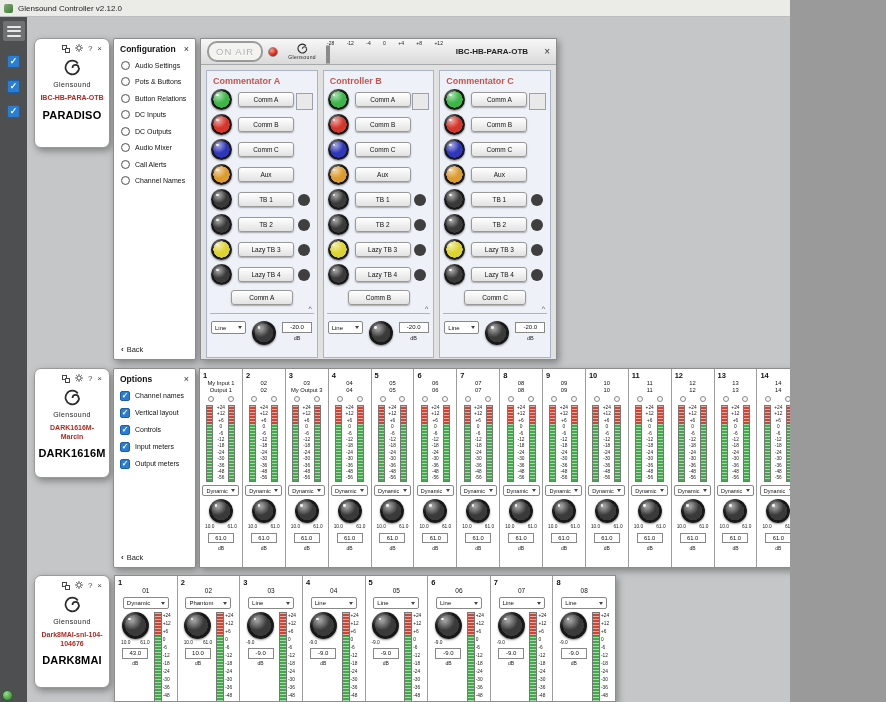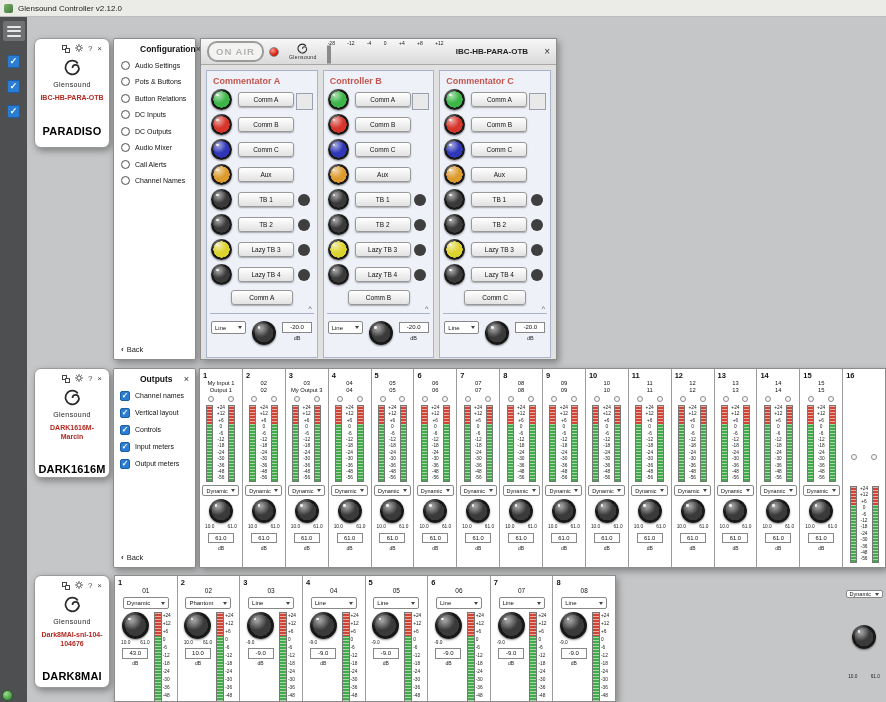--- a/index.html
+++ b/index.html
@@ -1,33 +1,33 @@
 <!DOCTYPE html>
 <html><head>
 <meta charset="utf-8">
 <style>
   *{box-sizing:border-box;margin:0;padding:0;}
   html,body{width:886px;height:702px;overflow:hidden;}
   body{font-family:"Liberation Sans",sans-serif;background:#9a9a9a;}
-  .app{position:relative;width:886px;height:702px;background:#c5c6c7;overflow:hidden;color:#111;}
+  .app{position:relative;width:790px;height:702px;background:#c5c6c7;overflow:hidden;color:#111;}
 
   
   .titlebar{position:absolute;left:0;top:0;width:886px;height:17px;background:#ebebe8;display:flex;align-items:center;gap:5px;padding-left:4px;font-size:8px;color:#222;border-bottom:1px solid #bdbdbd;}
   .app-icon{width:9px;height:9px;border-radius:2px;background:linear-gradient(135deg,#7fae6b,#3e7a3e);flex:none;}
 
   
   .sidebar{position:absolute;left:0;top:17px;width:27px;height:685px;background:#4d4f51;display:flex;flex-direction:column;align-items:center;}
   .hamburger{width:22px;height:20px;background:#6f7173;border-radius:2px;margin-top:4px;display:flex;flex-direction:column;justify-content:center;gap:2.5px;padding:0 4px;cursor:pointer;}
   .hamburger i{display:block;height:2px;background:#e8e8e8;border-radius:1px;}
   .side-cb{width:13px;height:13px;background:#2b7cd3;border:1px solid #1b5fa8;border-radius:2px;margin-top:12px;color:#fff;font-size:9px;line-height:11px;text-align:center;font-weight:bold;}
   .sidebar .side-cb:first-of-type{margin-top:14px;}
 
   
   .panel{position:absolute;background:#fff;border:1px solid #8d8d8d;border-radius:2px;box-shadow:2px 3px 7px rgba(0,0,0,.35);}
-  .panel-head{display:flex;justify-content:space-between;align-items:center;padding:5px 6px 3px;font-size:8.5px;font-weight:bold;color:#111;margin-left:20px;}
+  .panel-head{display:flex;justify-content:space-between;align-items:center;padding:5px 6px 3px;font-size:8.5px;font-weight:bold;color:#111;}
   .x-btn{font-size:9px;line-height:8px;color:#333;cursor:pointer;font-weight:normal;}
   .btn{display:inline-flex;align-items:center;justify-content:center;background:linear-gradient(#ffffff,#e2e2e2);border:1px solid #999;border-radius:3px;font-size:6.5px;color:#111;box-shadow:0 1px 1.5px rgba(0,0,0,.3);cursor:pointer;}
   .select{background:#fff;border:1px solid #888;border-radius:2px;font-size:6px;display:flex;align-items:center;justify-content:space-between;padding:0 3px;color:#111;cursor:pointer;}
   .chev{width:0;height:0;border-left:2.5px solid transparent;border-right:2.5px solid transparent;border-top:3.5px solid #444;flex:none;margin-left:2px;}
   .valbox{display:block;background:#fff;border:1px solid #888;font-size:6px;text-align:center;color:#111;}
   .unit{font-size:5.5px;text-align:center;color:#222;}
   .knob{flex:none;border-radius:50%;position:relative;box-shadow:0 1px 2px rgba(0,0,0,.45);
     background:radial-gradient(circle at 36% 30%,rgba(255,255,255,.5) 0 6%,rgba(255,255,255,0) 40%),
                radial-gradient(circle,var(--c,#3a3a3a) 0 54%,#181818 55% 78%,#5d5d5d 79% 87%,#1d1d1d 88% 100%);}
   .knob::after{content:"";position:absolute;width:2.5px;height:2.5px;border-radius:50%;background:#f0f0f0;left:24%;top:22%;}
@@ -39,36 +39,36 @@
   .cards-layer .device-card:nth-child(3){top:575px;height:113px;}
   .card-icons{display:flex;justify-content:flex-end;align-items:center;gap:5px;padding:5px 7px 0;color:#444;}
   .card-icons .ic{font-size:8px;line-height:8px;cursor:pointer;}
   .copy-ic{position:relative;width:8px;height:8px;}
   .copy-ic i{position:absolute;width:5px;height:5px;border:1px solid #444;background:#fff;}
   .copy-ic i:first-child{left:0;top:0;}
   .copy-ic i:last-child{right:0;bottom:0;}
   .logo{text-align:center;margin-top:5px;}
   .logo-word{display:block;font-size:7px;letter-spacing:.4px;color:#222;margin-top:1px;}
   .card-id{color:#b22a22;font-weight:bold;font-size:7px;text-align:center;margin-top:6px;line-height:8.5px;padding:0 5px;}
-  .card-name{font-weight:bold;font-size:11px;text-align:center;margin-top:22px;letter-spacing:.2px;color:#000;}
+  .card-name{font-weight:bold;font-size:11px;text-align:center;margin-top:6px;letter-spacing:.2px;color:#000;}
 
   
   .config-panel{left:113px;top:38px;width:83px;height:322px;}
   .options-panel{left:113px;top:368px;width:83px;height:200px;}
   .cfg-item{display:flex;align-items:center;gap:5px;height:16.5px;padding:0 7px;font-size:7px;cursor:pointer;}
   .radio{flex:none;width:9px;height:9px;border:1px solid #555;border-radius:50%;background:#fff;box-shadow:inset 0 0 1px rgba(0,0,0,.35);}
   .opt-item{display:flex;align-items:center;gap:5px;height:17px;padding:0 6px;font-size:7px;cursor:pointer;}
   .checkbox{flex:none;width:10px;height:10px;background:#2b7cd3;border:1px solid #1b5fa8;border-radius:2px;color:#fff;font-size:8px;line-height:8px;text-align:center;font-weight:bold;}
   .back-row{position:absolute;bottom:5px;left:7px;font-size:7.5px;color:#222;display:flex;align-items:center;gap:3px;cursor:pointer;}
   .back-arrow{font-weight:bold;font-size:8px;}
 
   
   .paradiso{position:absolute;left:200px;top:38px;width:357px;height:322px;background:#e1e1e1;border:1px solid #8d8d8d;box-shadow:2px 3px 7px rgba(0,0,0,.35);}
   .p-header{height:26px;background:linear-gradient(#f7f7f7,#dadada);border-bottom:1px solid #a8a8a8;display:flex;align-items:center;padding:0 6px;}
-  .onair{border:2px solid #9b9b9b;border-radius:10px;padding:3px 7px;font-weight:700;font-size:9.5px;color:#b2b0ae;letter-spacing:1px;background:#f3f3f1;text-shadow:0 1px 0 #fff;}
+  .onair{border:2px solid #9b9b9b;border-radius:10px;padding:3px 7px;font-weight:400;font-size:9.5px;color:#b2b0ae;letter-spacing:1px;background:#f3f3f1;text-shadow:0 1px 0 #fff;}
   .led-red{width:10px;height:10px;border-radius:50%;margin-left:5px;flex:none;border:1px solid #8a8a8a;background:radial-gradient(circle at 35% 30%,#ff9c8c,#d92312 60%,#8d0f05);}
   .hdr-logo{display:flex;flex-direction:column;align-items:center;margin-left:10px;}
   .hdr-logo .logo-word{font-size:5px;margin-top:0;}
   .hdr-meter{margin-left:10px;width:118px;}
   .hdr-ticks{display:flex;justify-content:space-between;font-size:5px;color:#222;padding:0 1px;}
   .led-bar{height:5px;margin-top:1.5px;border:1px solid #8a8a8a;border-radius:2px;
     background-image:repeating-linear-gradient(to right,rgba(0,0,0,.3) 0 1px,rgba(255,255,255,0) 1px 6px),linear-gradient(to right,#2fc335 0 76%,#e23a2c 76% 100%);}
   .hdr-title{margin-left:auto;font-size:8px;font-weight:bold;color:#222;}
   .p-header .x-btn{margin-left:16px;font-size:10px;}
 
@@ -286,21 +286,21 @@
       </div>
 
     <div class="back-row">
       <span class="back-arrow">‹</span>
       <span>Back</span>
     </div>
   </div>
 
   <div class="panel options-panel">
     <div class="panel-head">
-      <span>Outputs</span>
+      <span>Options</span>
       <span class="x-btn">×</span>
     </div>
 
       <div class="opt-item">
         <span class="checkbox"><span>✓</span></span>
         <span>Channel names</span>
       </div>
 
       <div class="opt-item">
         <span class="checkbox"><span>✓</span></span>

